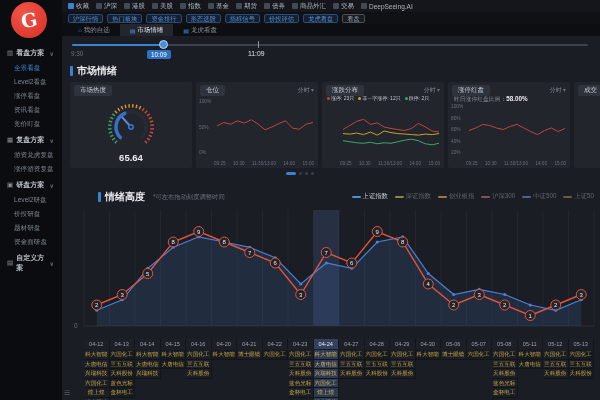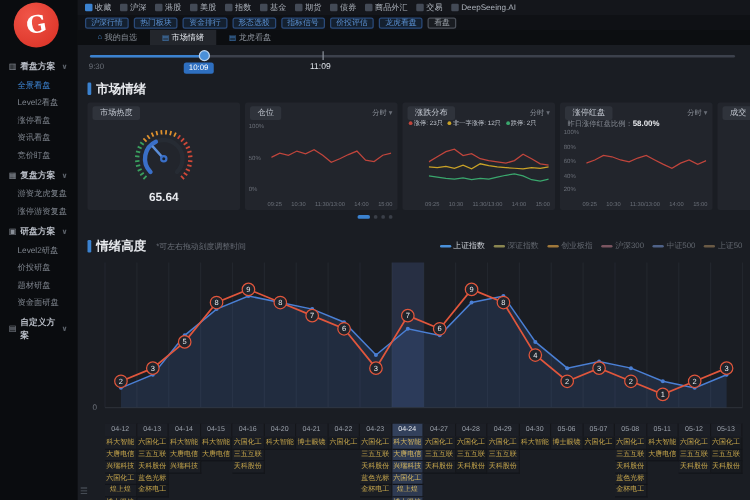--- a/index.html
+++ b/index.html
@@ -341,21 +341,21 @@
       </div>
     </div>
 
     <div class="dots">
       <span class="pill"></span>
       <span class="dot"></span>
       <span class="dot"></span>
       <span class="dot"></span>
     </div>
 
-    <div class="sec-title" style="top:154px;">
+    <div class="sec-title" style="top:154px;margin-left:28px;">
       <span class="bar"></span>
       <span class="txt">情绪高度</span>
       <span class="note">*可左右拖动刻度调整时间</span>
     </div>
 
     <div class="legend2" id="legend2">
         <div class="lg-item on">
           <span class="lg-mark" style="background: rgb(74, 144, 217);"></span>
           <span>上证指数</span>
         </div>

